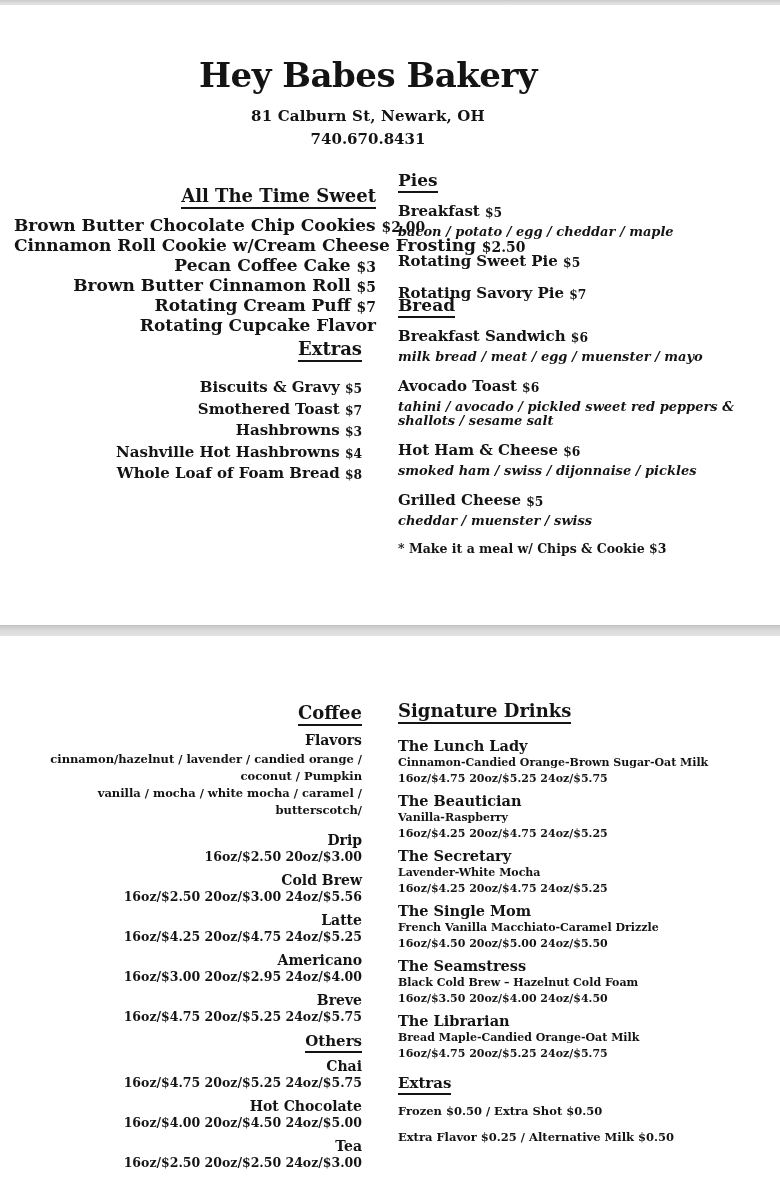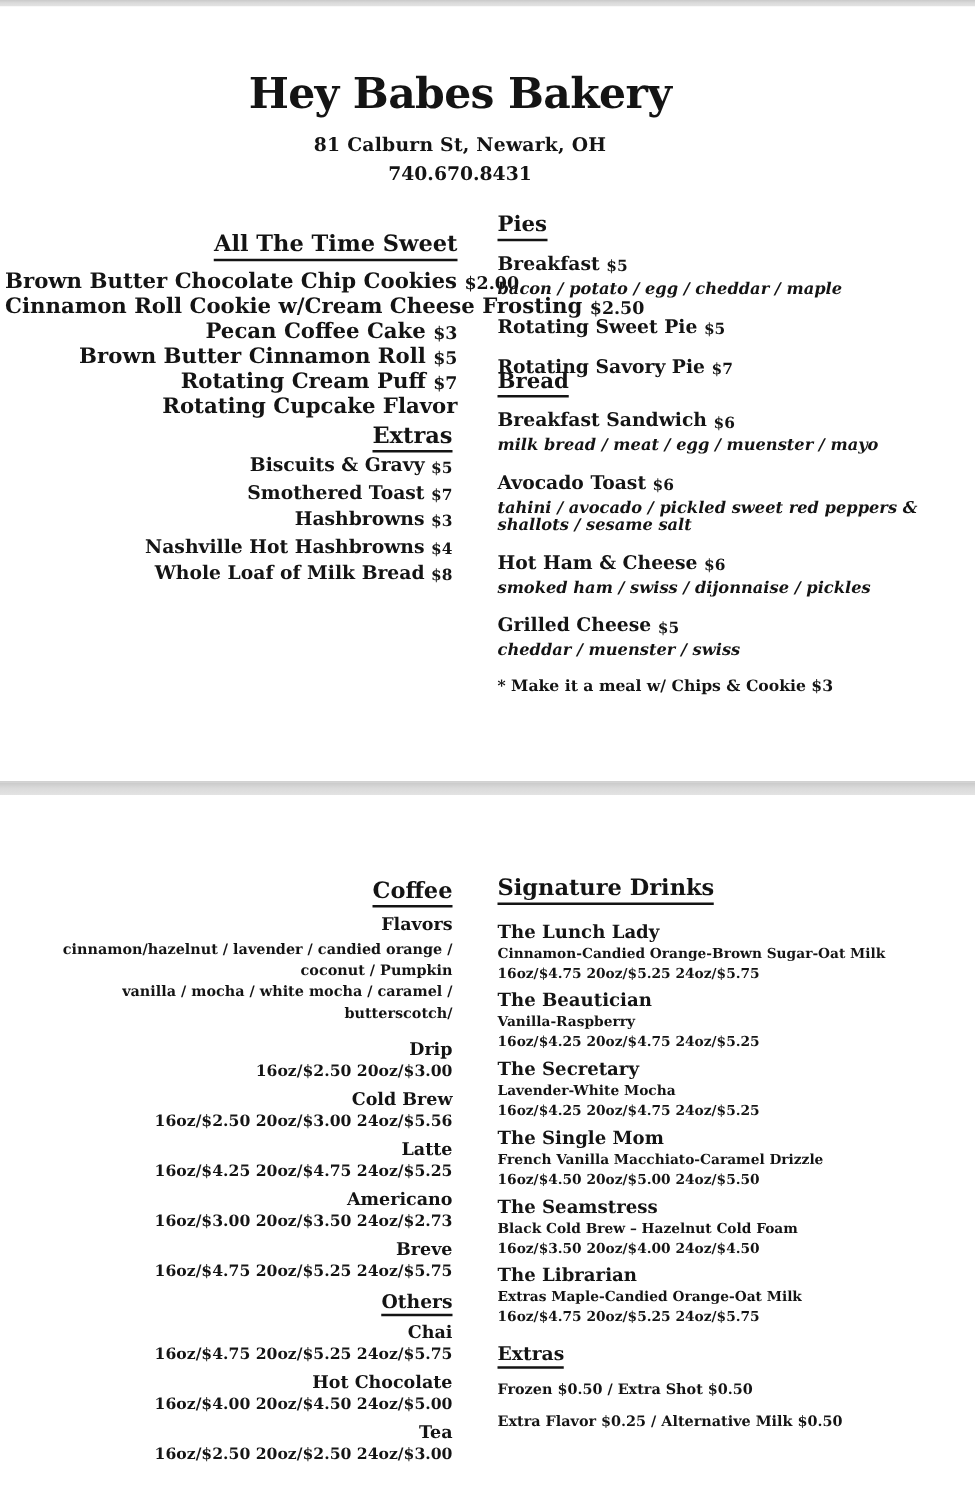--- a/index.html
+++ b/index.html
@@ -29,21 +29,21 @@
   .col-l { text-align: left; }
 
   .hu { font-weight: 800; border-bottom: 2px solid #141414; display: inline-block; padding-bottom: 1px; }
   .h18 { font-size: 18px; }
   .h17 { font-size: 17px; }
   .h15 { font-size: 15px; }
 
   .sweet-items { margin-top: 7px; }
   .sweet-items .line { font-size: 17px; font-weight: 700; line-height: 19px; white-space: nowrap; }
 
-  .extras1-items { }
+  .extras1-items { margin-top: 15px; }
   .extras1-items .line { font-size: 15px; font-weight: 700; line-height: 21.5px; white-space: nowrap; }
 
   .pr { font-size: 0.82em; font-weight: 700; position: relative; top: 1px; }
 
   .rcol-items { margin-top: 9px; }
   .r-item { margin-bottom: 13px; }
   .r-item .nm-line { font-size: 15px; font-weight: 800; line-height: 18px; }
   .r-item .desc { font-size: 13px; font-weight: 700; font-style: italic; line-height: 14px; margin-top: 4px; }
   .note { font-size: 12.5px; font-weight: 700; margin-top: 4px; }
 
@@ -59,21 +59,21 @@
   .sig-drinks { margin-top: 13px; }
   .s-item { margin-bottom: 6px; }
   .s-item .nm { font-size: 14.5px; font-weight: 800; line-height: 18px; }
   .s-item .desc { font-size: 11px; font-weight: 700; line-height: 16px; }
   .s-item .przs { font-size: 11px; font-weight: 700; line-height: 15px; margin-bottom: 2px; }
 
   .extras2-lines { margin-top: 9px; }
   .extras2-lines .line { font-size: 11.5px; font-weight: 700; margin-bottom: 12px; }
 
   
-  #sweet-block   { top: 185px; left: 4px;     width: 362px; }
+  #sweet-block   { top: 185px; left: 14px;     width: 362px; }
   #extras1-block { top: 338px; left: 0;     width: 362px; }
   #pies-block    { top: 170px; left: 398px; width: 372px; }
   #bread-block   { top: 295px; left: 398px; width: 372px; }
   #coffee-block  { top: 702px; left: 0;     width: 362px; padding-left: 32px; }
   #sig-block     { top: 700px; left: 398px; width: 372px; }
   #extras2-block { top: 1073px; left: 398px; width: 372px; }
 </style>
 </head>
 <body>
 
@@ -97,21 +97,21 @@
   </div>
 </div>
 
 <div id="extras1-block" class="col col-r">
   <span class="hu h18">Extras</span>
   <div class="extras1-items">
     <div class="line"><span>Biscuits &amp; Gravy</span> <span class="pr">$5</span></div>
     <div class="line"><span>Smothered Toast</span> <span class="pr">$7</span></div>
     <div class="line"><span>Hashbrowns</span> <span class="pr">$3</span></div>
     <div class="line"><span>Nashville Hot Hashbrowns</span> <span class="pr">$4</span></div>
-    <div class="line"><span>Whole Loaf of Milk Bread</span> <span class="pr">$8</span></div>
+    <div class="line"><span>Whole Loaf of Foam Bread</span> <span class="pr">$8</span></div>
   </div>
 </div>
 
 <div id="pies-block" class="col col-l">
   <span class="hu h17">Pies</span>
   <div class="rcol-items">
     <div class="r-item">
       <div class="nm-line"><span>Breakfast</span> <span class="pr">$5</span></div>
       <div class="desc">bacon / potato / egg / cheddar / maple</div>
     </div>
@@ -164,21 +164,21 @@
     <div class="c-item">
       <div class="nm">Cold Brew</div>
       <div class="przs">16oz/$2.50 20oz/$3.00 24oz/$5.56</div>
     </div>
     <div class="c-item">
       <div class="nm">Latte</div>
       <div class="przs">16oz/$4.25 20oz/$4.75 24oz/$5.25</div>
     </div>
     <div class="c-item">
       <div class="nm">Americano</div>
-      <div class="przs">16oz/$3.00 20oz/$3.50 24oz/$2.73</div>
+      <div class="przs">16oz/$3.00 20oz/$2.95 24oz/$4.00</div>
     </div>
     <div class="c-item">
       <div class="nm">Breve</div>
       <div class="przs">16oz/$4.75 20oz/$5.25 24oz/$5.75</div>
     </div>
   </div>
   <div class="others-head">
     <span class="hu h15">Others</span>
   </div>
   <div>
@@ -220,21 +220,21 @@
       <div class="desc">French Vanilla Macchiato-Caramel Drizzle</div>
       <div class="przs">16oz/$4.50 20oz/$5.00 24oz/$5.50</div>
     </div>
     <div class="s-item">
       <div class="nm">The Seamstress</div>
       <div class="desc">Black Cold Brew – Hazelnut Cold Foam</div>
       <div class="przs">16oz/$3.50 20oz/$4.00 24oz/$4.50</div>
     </div>
     <div class="s-item">
       <div class="nm">The Librarian</div>
-      <div class="desc">Extras Maple-Candied Orange-Oat Milk</div>
+      <div class="desc">Bread Maple-Candied Orange-Oat Milk</div>
       <div class="przs">16oz/$4.75 20oz/$5.25 24oz/$5.75</div>
     </div>
   </div>
 </div>
 
 <div id="extras2-block" class="col col-l">
   <span class="hu h15">Extras</span>
   <div class="extras2-lines">
     <div class="line">Frozen $0.50 / Extra Shot $0.50</div>
     <div class="line">Extra Flavor $0.25 / Alternative Milk $0.50</div>

